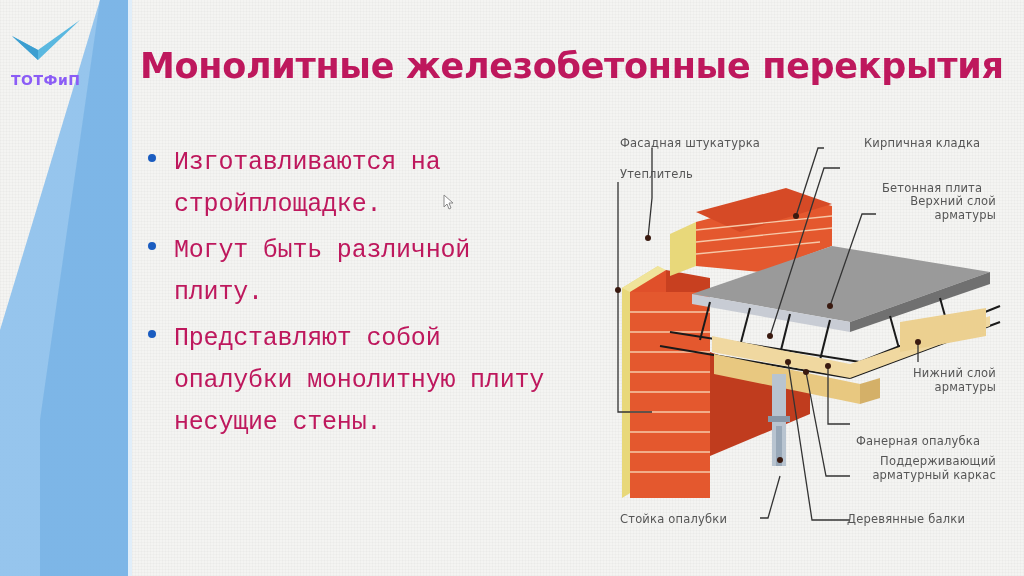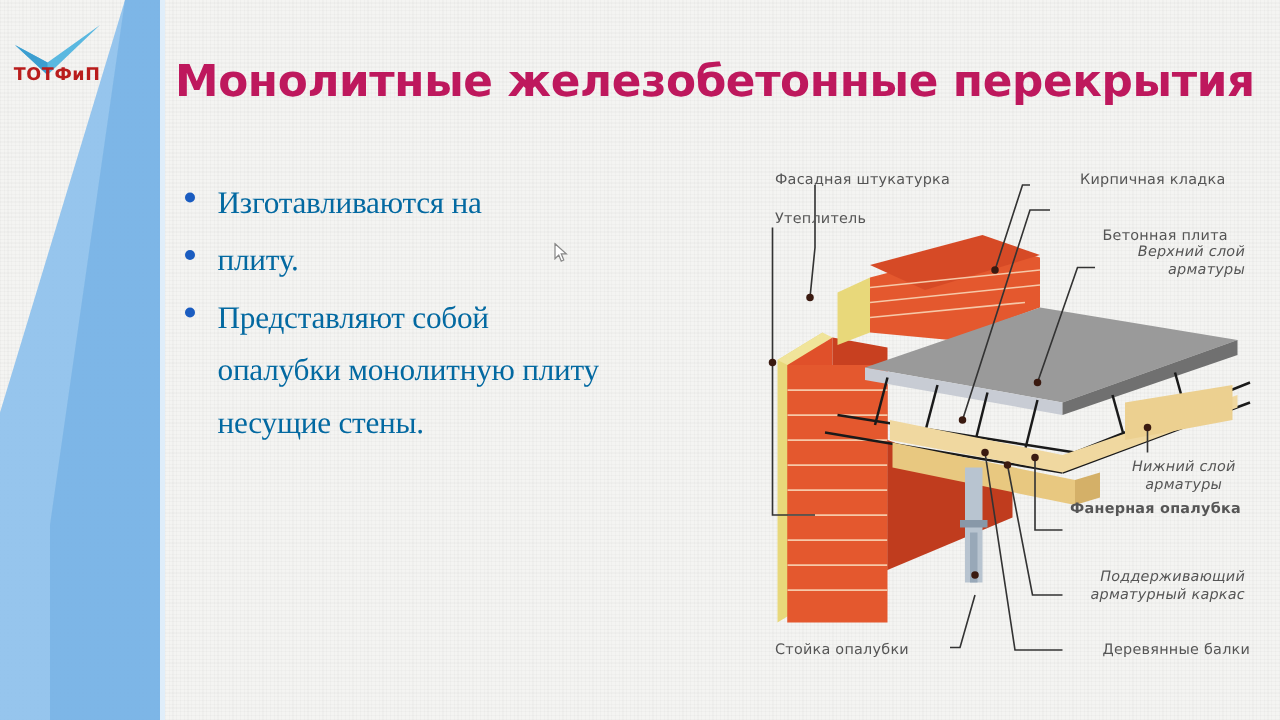--- a/index.html
+++ b/index.html
@@ -9,45 +9,45 @@
       background-image:
         repeating-linear-gradient(0deg, rgba(0,0,0,0.018) 0px, rgba(0,0,0,0.018) 1px, transparent 1px, transparent 3px),
         repeating-linear-gradient(90deg, rgba(0,0,0,0.018) 0px, rgba(0,0,0,0.018) 1px, transparent 1px, transparent 3px);
       font-family: "Liberation Sans", sans-serif;
     }
     .slide { position: absolute; inset: 0; }
     .side-panel { position: absolute; left: 0; top: 0; width: 132px; height: 576px; }
     .side-panel svg { position: absolute; left: 0; top: 0; }
     .logo { position: absolute; left: 8px; top: 14px; width: 80px; height: 70px; }
     .logo-text {
-      position: absolute; left: 11px; top: 52px; font-size: 14px; font-weight: bold;
-      color: #b91c1c; letter-spacing: 0.5px; font-family: "DejaVu Sans", sans-serif;
+      position: absolute; left: 11px; top: 72px; font-size: 14px; font-weight: bold;
+      color: #8b5cf6; letter-spacing: 0.5px; font-family: "DejaVu Sans", sans-serif;
     }
     .title {
       position: absolute; left: 140px; top: 46px; font-size: 35px; font-weight: bold;
       color: #be185d; white-space: nowrap; letter-spacing: -0.3px;
       font-family: "DejaVu Sans", sans-serif;
     }
     .bullets { position: absolute; left: 144px; top: 142px; width: 460px; list-style: none; margin: 0; padding: 0; }
     .bullet { position: relative; padding-left: 30px; margin-bottom: 4px; }
     .bullet-dot {
       position: absolute; left: 4px; top: 12px; width: 8px; height: 8px; border-radius: 50%;
       background: #1a5cc0;
     }
     .bullet-text {
-      font-size: 25px; line-height: 42px; color: #0369a1; font-family: Liberation Serif, serif;
+      font-size: 25px; line-height: 42px; color: #be185d; font-family: Liberation Mono, monospace;
       letter-spacing: -0.2px;
     }
     .cursor { position: absolute; left: 443px; top: 194px; }
     .diagram { position: absolute; left: 600px; top: 126px; width: 424px; height: 410px; }
     .dlabel {
       position: absolute; font-size: 11.5px; color: #555; white-space: nowrap;
       font-family: "DejaVu Sans", sans-serif; letter-spacing: 0.2px;
     }
-    .dlabel.right { text-align: right; font-style: italic; }
+    .dlabel.right { text-align: right; }
   </style>
 </head>
 <body>
 
 <div class="slide">
 
   <div class="side-panel">
     <svg width="132" height="576" viewBox="0 0 132 576">
       <polygon points="128,0 132,0 132,576 0,576 0,330 100,0" fill="#8cc0ec" opacity="0.9"></polygon>
       <polygon points="100,0 128,0 128,576 40,576 40,420" fill="#6aaae2" opacity="0.55"></polygon>
@@ -62,23 +62,25 @@
     </svg>
   </div>
   <div class="logo-text">ТОТФиП</div>
 
   <div class="title">Монолитные железобетонные перекрытия</div>
 
   <ul class="bullets">
     <li class="bullet">
       <span class="bullet-dot"></span>
       <div class="bullet-text">Изготавливаются на</div>
+      <div class="bullet-text">стройплощадке.</div>
     </li>
     <li class="bullet">
       <span class="bullet-dot"></span>
+      <div class="bullet-text">Могут быть различной</div>
       <div class="bullet-text">плиту.</div>
     </li>
     <li class="bullet">
       <span class="bullet-dot"></span>
       <div class="bullet-text">Представляют собой</div>
       <div class="bullet-text">опалубки монолитную плиту</div>
       <div class="bullet-text">несущие стены.</div>
     </li>
   </ul>
 
@@ -174,25 +176,25 @@
     </svg>
 
     <div class="dlabel" style="left:20px; top:10px;">Фасадная штукатурка</div>
     <div class="dlabel" style="left:20px; top:41px;">Утеплитель</div>
     <div class="dlabel" style="left:264px; top:10px;">Кирпичная кладка</div>
     <div class="dlabel" style="left:282px; top:41px;margin-top:14px;">Бетонная плита</div>
     <div class="dlabel right" style="left:298px; top:68px; width:98px;">
       <div>Верхний слой</div>
       <div>арматуры</div>
     </div>
-    <div class="dlabel right" style="left:298px; top:240px; width:98px;text-align:center;">
+    <div class="dlabel right" style="left:298px; top:240px; width:98px;">
       <div>Нижний слой</div>
       <div>арматуры</div>
     </div>
-    <div class="dlabel" style="left:256px; top:273px;font-weight:bold;">Фанерная опалубка</div>
+    <div class="dlabel" style="left:256px; top:308px;">Фанерная опалубка</div>
     <div class="dlabel right" style="left:254px; top:328px; width:142px;">
       <div>Поддерживающий</div>
       <div>арматурный каркас</div>
     </div>
-    <div class="dlabel" style="left:282px; top:386px;">Деревянные балки</div>
+    <div class="dlabel" style="left:247px; top:386px;">Деревянные балки</div>
     <div class="dlabel" style="left:20px; top:386px;">Стойка опалубки</div>
   </div>
 </div>
 
 </body></html>

